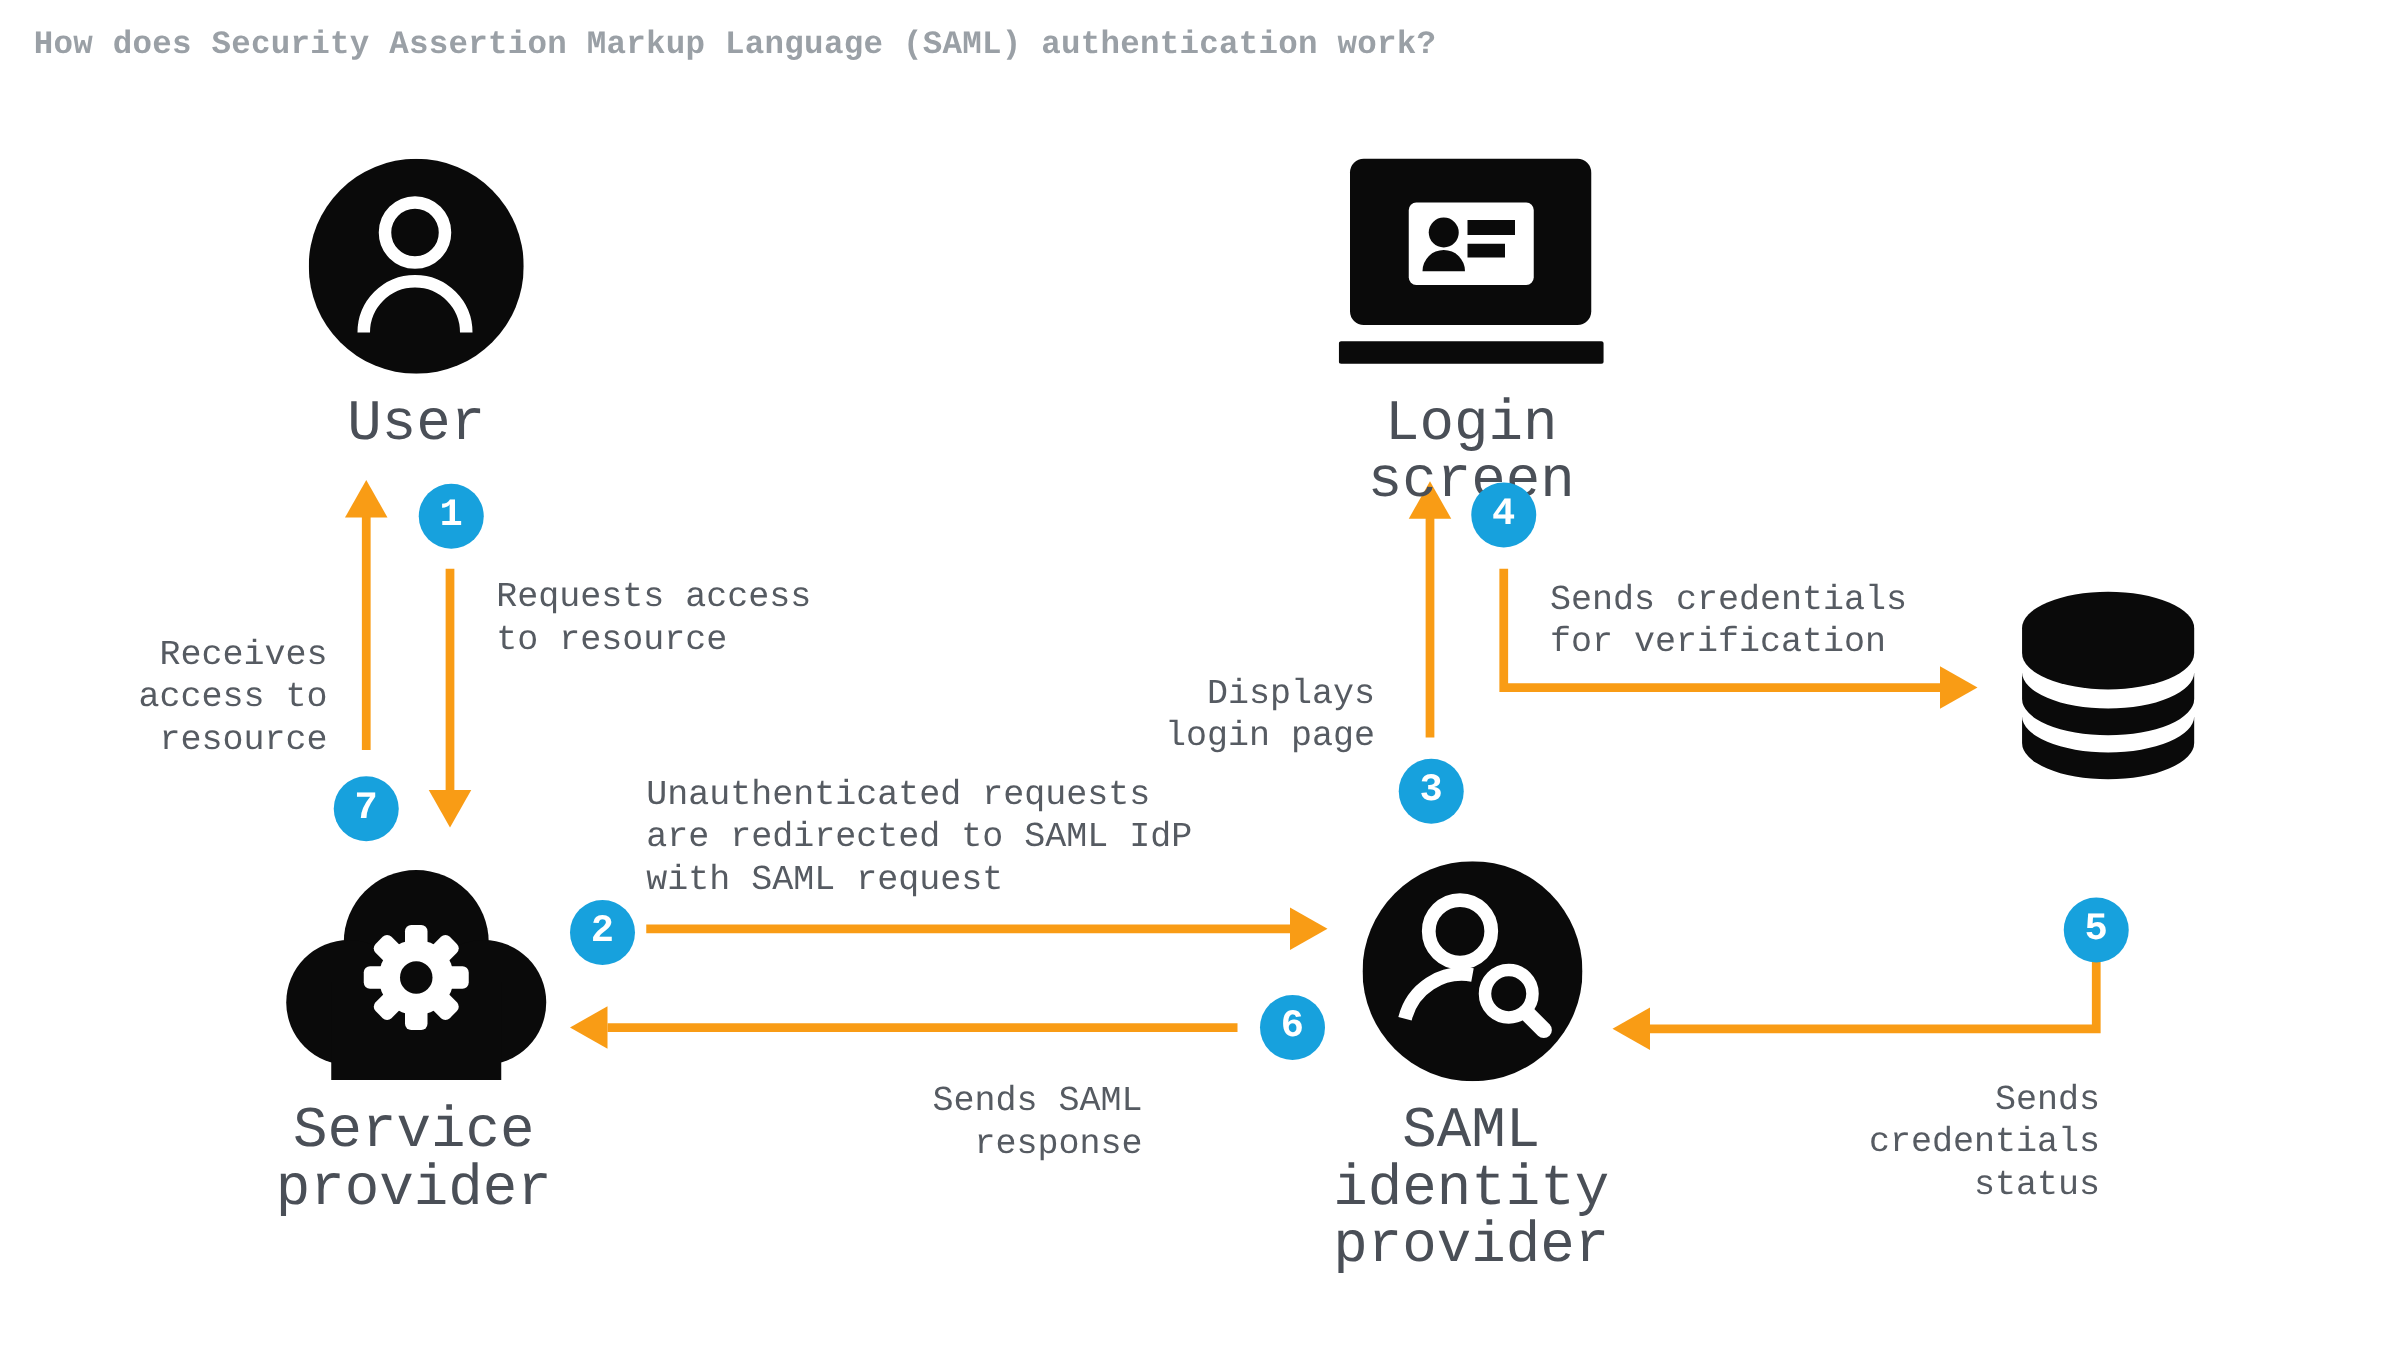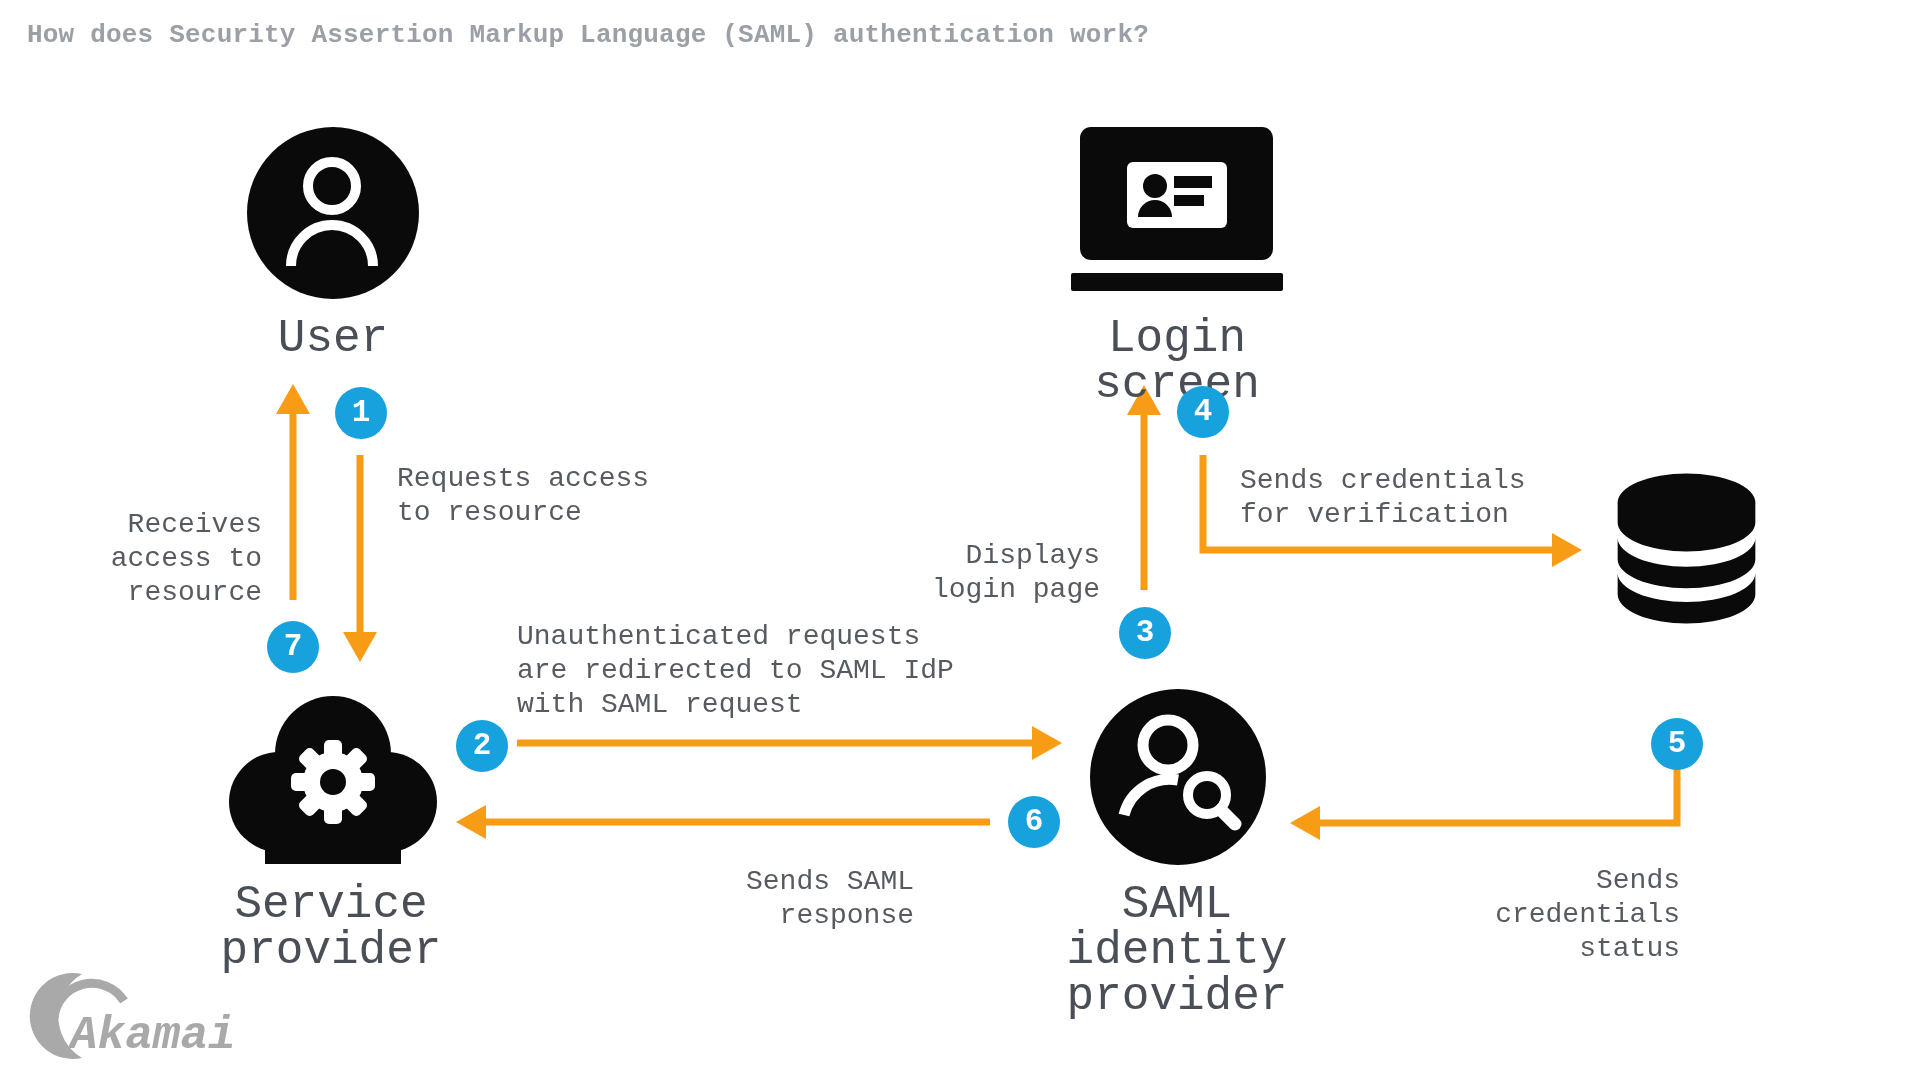--- a/index.html
+++ b/index.html
@@ -159,21 +159,14 @@
 
   <div class="annot alignR" style="left:1480px;top:852px;width:200px;">
     <span class="ln">Sends credentials</span>
     <span class="ln">status</span>
   </div>
 
   <div class="annot alignC" style="left:614px;top:853px;width:300px;">
     <span class="ln">Sends SAML response</span>
   </div>
 
-  <div class="logo">
-    <svg width="210" height="100" viewBox="0 0 210 100">
-      <path d="M58 6 A43 43 0 1 0 58 90 A49 49 0 0 1 58 6 Z" fill="#a9a9a9"></path>
-      <path d="M30 50 A38 38 0 0 1 100 33" fill="none" stroke="#a9a9a9" stroke-width="9"></path>
-      <text x="46" y="80" font-size="46" font-weight="bold" font-style="italic" fill="#a9a9a9">Akamai</text>
-    </svg>
-  </div>
 
 </div>
 
 </body></html>

